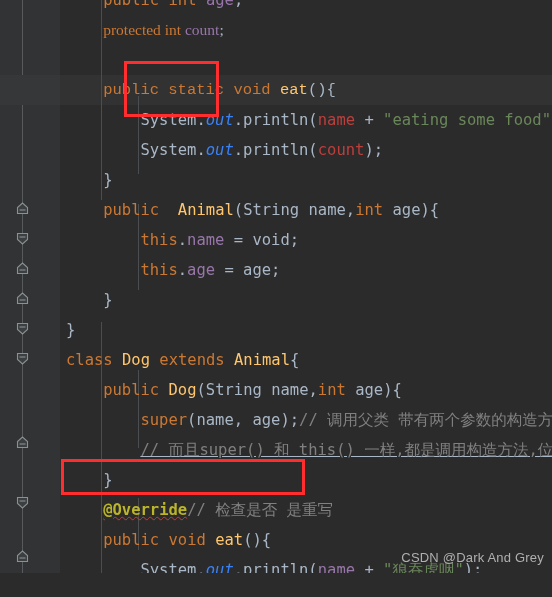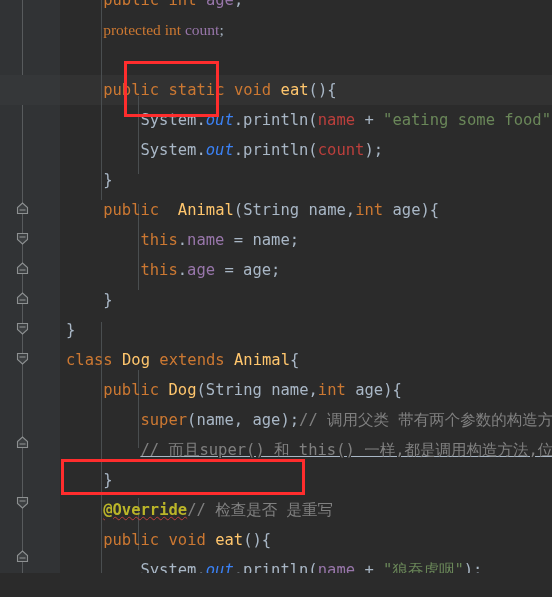--- a/index.html
+++ b/index.html
@@ -196,40 +196,41 @@
         <div class="indent-guide" style="left: 78.4px; top: 96px; height: 78px;"></div>
         <div class="indent-guide" style="left: 78.4px; top: 204px; height: 86px;"></div>
         <div class="indent-guide" style="left: 41.2px; top: 322px; height: 275px;"></div>
         <div class="indent-guide" style="left: 78.4px; top: 370px; height: 78px;"></div>
         <div class="indent-guide" style="left: 78.4px; top: 498px; height: 52px;"></div>
       </div>
     <div id="lines">
         <div class="line" style="top: -15px; padding-left: 43.2px;"><span class="kw">public</span><span> </span><span class="kw">int</span><span> </span><span class="fld">age</span><span>;</span></div>
         <div class="line" style="top: 15px; padding-left: 43.2px; font-family: Liberation Serif, serif;"><span class="kw">protected</span><span> </span><span class="kw">int</span><span> </span><span class="fld">count</span><span>;</span></div>
         <div class="line" style="top: 45px; padding-left: 6px;"><span></span></div>
-        <div class="line" style="top: 75px; padding-left: 43.2px;"><span class="kw">public</span><span> </span><span class="kw">static</span><span> </span><span class="kw">void</span><span> </span><span class="mth">eat</span><span>(){</span></div>
+        <div class="line" style="top: 75px; padding-left: 43.2px; font-family: Liberation Mono, monospace;"><span class="kw">public</span><span> </span><span class="kw">static</span><span> </span><span class="kw">void</span><span> </span><span class="mth">eat</span><span>(){</span></div>
         <div class="line" style="top: 105px; padding-left: 80.4px;"><span>System.</span><span class="stat">out</span><span>.println(</span><span class="err">name</span><span> + </span><span class="str">"eating some food"</span><span>);</span></div>
         <div class="line" style="top: 135px; padding-left: 80.4px;"><span>System.</span><span class="stat">out</span><span>.println(</span><span class="err">count</span><span>);</span></div>
         <div class="line" style="top: 165px; padding-left: 43.2px;"><span>}</span></div>
         <div class="line" style="top: 195px; padding-left: 43.2px;"><span class="kw">public</span><span>  </span><span class="mth">Animal</span><span>(String name,</span><span class="kw">int</span><span> age){</span></div>
-        <div class="line" style="top: 225px; padding-left: 80.4px;"><span class="kw">this</span><span>.</span><span class="fld">name</span><span> = name;</span></div>
+        <div class="line" style="top: 225px; padding-left: 80.4px;"><span class="kw">this</span><span>.</span><span class="fld">name</span><span> = void;</span></div>
         <div class="line" style="top: 255px; padding-left: 80.4px;"><span class="kw">this</span><span>.</span><span class="fld">age</span><span> = age;</span></div>
         <div class="line" style="top: 285px; padding-left: 43.2px;"><span>}</span></div>
         <div class="line" style="top: 315px; padding-left: 6px;"><span>}</span></div>
         <div class="line" style="top: 345px; padding-left: 6px;"><span class="kw">class</span><span> </span><span class="mth">Dog</span><span> </span><span class="kw">extends</span><span> </span><span class="mth">Animal</span><span>{</span></div>
         <div class="line" style="top: 375px; padding-left: 43.2px;"><span class="kw">public</span><span> </span><span class="mth">Dog</span><span>(String name,</span><span class="kw">int</span><span> age){</span></div>
         <div class="line" style="top: 405px; padding-left: 80.4px;"><span class="kw">super</span><span>(name, age);</span><span class="cmt">// 调用父类 带有两个参数的构造方法</span></div>
         <div class="line" style="top: 435px; padding-left: 80.4px; text-decoration: underline;"><span class="cmt">// 而且super() 和 this() 一样,都是调用构造方法,位</span></div>
         <div class="line" style="top: 465px; padding-left: 43.2px;"><span>}</span></div>
         <div class="line" style="top: 495px; padding-left: 43.2px;"><span class="ann squiggle">@Override</span><span class="cmt">// 检查是否 是重写</span></div>
         <div class="line" style="top: 525px; padding-left: 43.2px;"><span class="kw">public</span><span> </span><span class="kw">void</span><span> </span><span class="mth">eat</span><span>(){</span></div>
         <div class="line" style="top: 555px; padding-left: 80.4px;"><span>System.</span><span class="stat">out</span><span>.println(</span><span class="fld">name</span><span> + </span><span class="str">"狼吞虎咽"</span><span>);</span></div>
         <div class="line" style="top: 585px; padding-left: 43.2px;"><span>}</span></div>
       </div>
   </div>
 
   <div id="boxes">
       <div class="redbox" style="left: 124px; top: 61px; width: 95px; height: 56px; border-color: rgb(255, 45, 45);"></div>
       <div class="redbox" style="left: 61px; top: 459px; width: 244px; height: 36px; border-color: rgb(255, 45, 45);"></div>
     </div>
 
+  <div id="watermark">CSDN @Dark And Grey</div>
 
 </div>
 
 </body></html>

